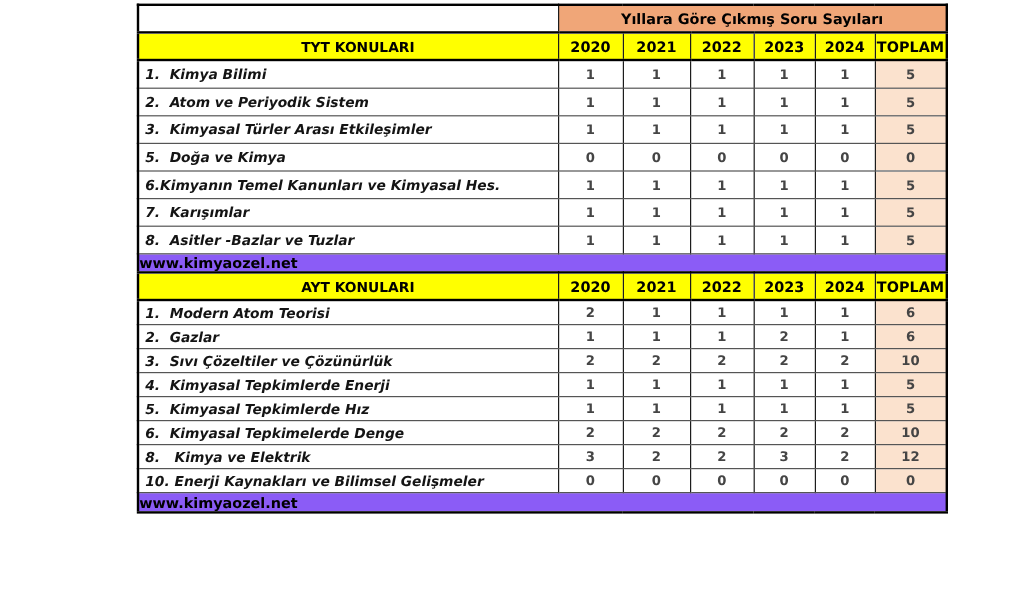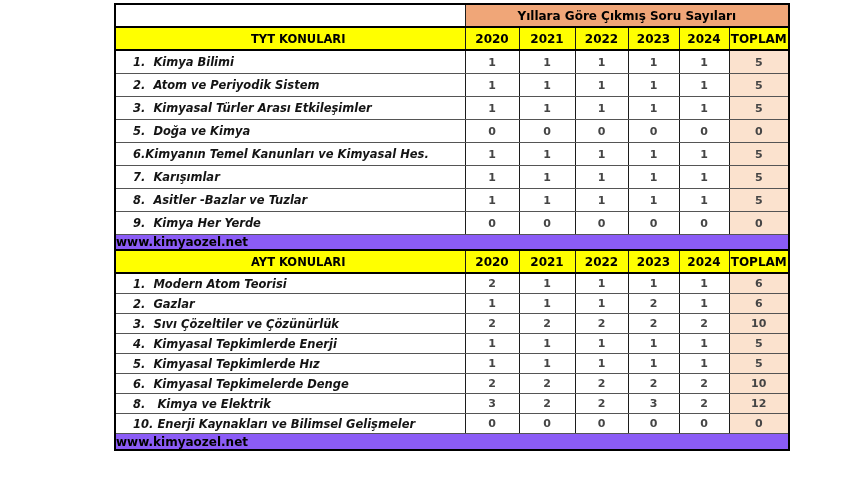--- a/index.html
+++ b/index.html
@@ -32,21 +32,21 @@
     border-top:2px solid #000;border-bottom:2px solid #000;
   }
   .sec-title{font-size:11.5px;padding-left:16px;}
   .yr{font-size:12px;}
   
   .tyt-row td{height:22px;}
   .ayt-row td{height:19px;}
   .topic{
     background:#fff;color:#141414;font-weight:bold;font-style:italic;
     font-size:11.5px;text-align:left;vertical-align:middle;
-    padding-left:17px;white-space:pre;
+    padding-left:5px;white-space:pre;
   }
   .num{
     background:#fff;color:#454545;font-weight:bold;font-size:11px;
     text-align:center;vertical-align:middle;
   }
   .total{background:#FBE2CE;}
   
   .www-row td{
     height:14px;background:#8b5cf6;color:#000;font-weight:bold;font-size:12px;
     text-align:left;vertical-align:middle;
@@ -143,29 +143,20 @@
         </tr>
         <tr class="tyt-row">
           <td class="topic">8.  Asitler -Bazlar ve Tuzlar</td>
           <td class="num">1</td>
           <td class="num">1</td>
           <td class="num">1</td>
           <td class="num">1</td>
           <td class="num">1</td>
           <td class="num total">5</td>
         </tr>
-        <tr class="tyt-row">
-          <td class="topic">9.  Kimya Her Yerde</td>
-          <td class="num">0</td>
-          <td class="num">0</td>
-          <td class="num">0</td>
-          <td class="num">0</td>
-          <td class="num">0</td>
-          <td class="num total">0</td>
-        </tr>
       </tbody>
 
     <tbody>
         <tr class="www-row">
       <td colspan="7">www.kimyaozel.net</td>
     </tr>
 
     <tr class="section-row">
       <td class="sec-title">AYT KONULARI</td>
       <td class="yr">2020</td>

